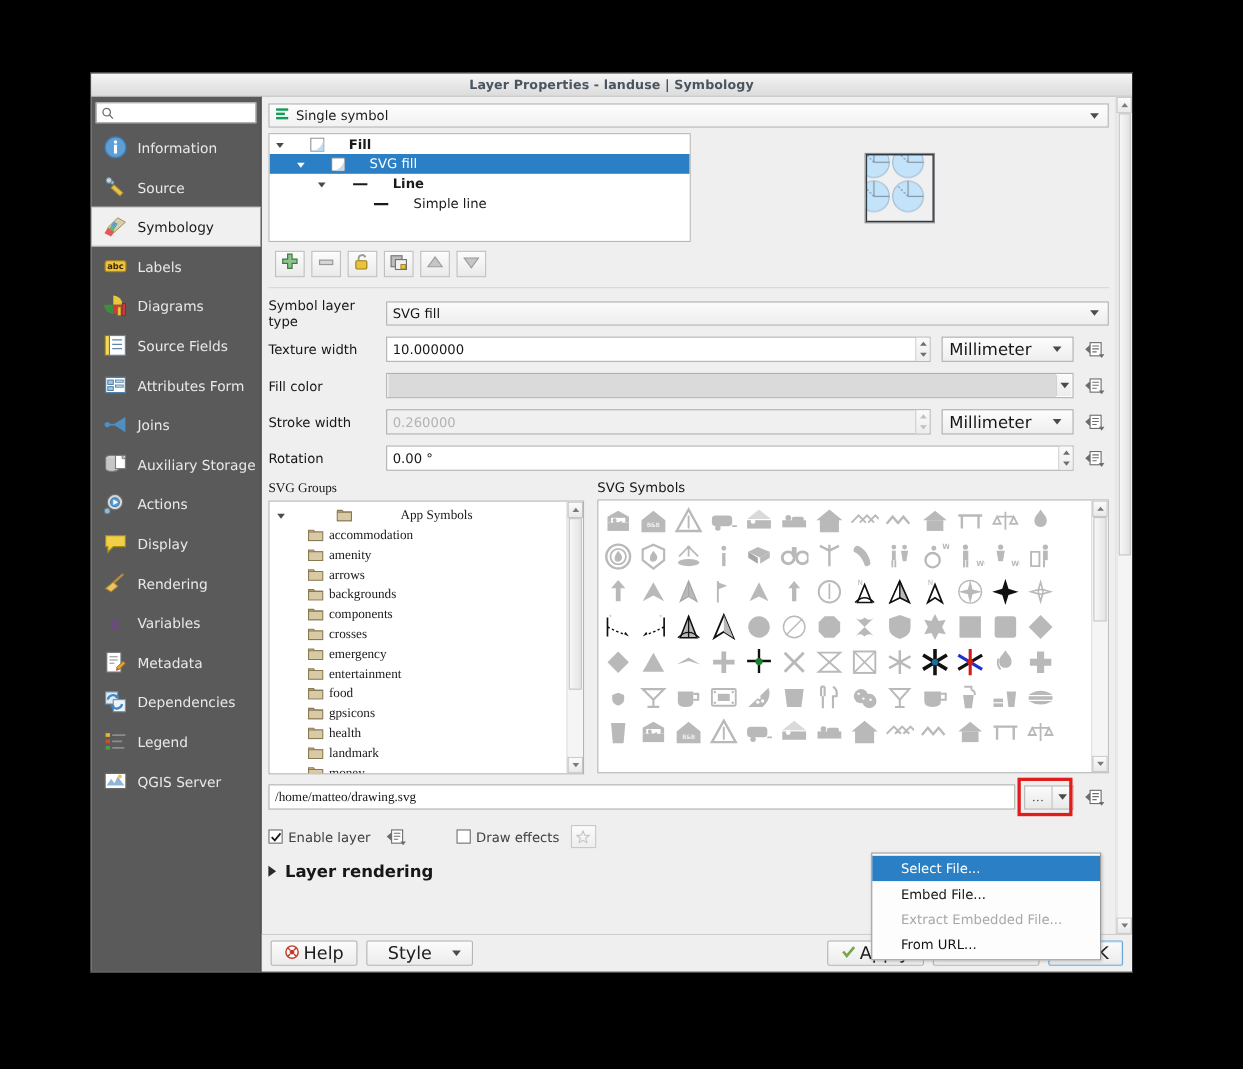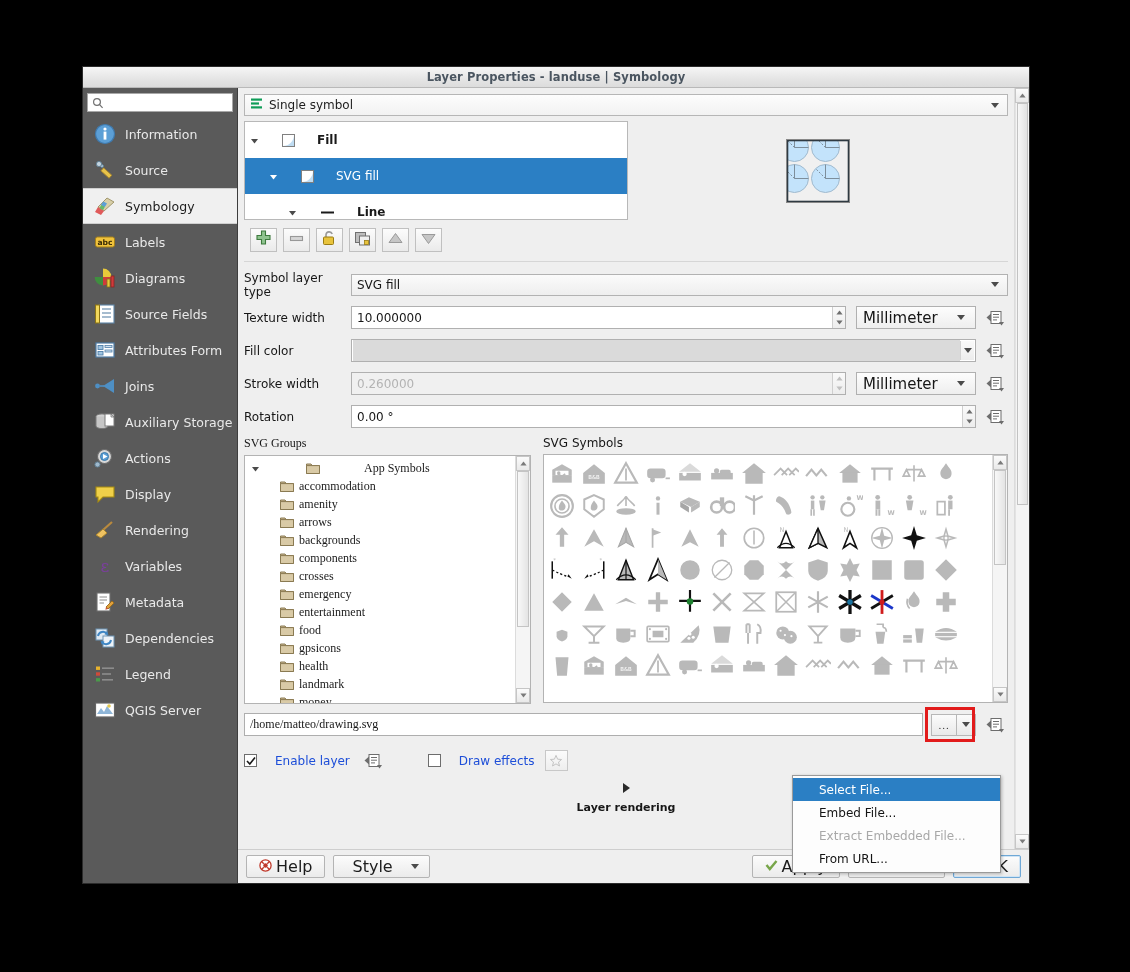--- a/index.html
+++ b/index.html
@@ -89,21 +89,21 @@
   }
   .combo .lbl { flex:1; display:flex; align-items:center; gap:6px; }
   .caret { width:0;height:0;border-left:4px solid transparent;border-right:4px solid transparent;border-top:5px solid #4b4b4b; margin-right:6px;}
 
   
   .tree-row { display:flex; gap:0; margin-top:5px; }
   .tree {
     width: 384px; height: 99px; background:#fff; border:1px solid #b8b8b8;
     font-size:12px; color:#1a1a1a; overflow:hidden;
   }
-  .tnode { height:36px; display:flex; align-items:center; gap:22px; padding-left:4px; white-space:nowrap;}
+  .tnode { height:18px; display:flex; align-items:center; gap:22px; padding-left:4px; white-space:nowrap;}
   .tnode.sel { background:#2b7fc4; color:#fff; }
   .tnode .exp { width:11px; display:flex; align-items:center; justify-content:center; flex:none;}
   .tnode .swatch { width:13px; height:13px; flex:none; }
   .tnode .dash { width:15px; flex:none; display:flex; align-items:center; }
   .preview-wrap { flex:1; display:flex; align-items:center; justify-content:center; }
   .preview { width:64px; height:64px; border:1px solid #888; background:#f0f0f0; }
 
   
   .tbar { display:flex; gap:6px; margin-top:8px; padding-left:6px;}
   .tbtn {
@@ -190,26 +190,26 @@
   }
   .dotsarrow {
     width:19px; height:22px; border:1px solid #b7b7b7; border-left:0;
     background:linear-gradient(to bottom,#fbfbfb,#e9e9e9);
     display:flex; align-items:center; justify-content:center;
   }
 
   
   .chkrow { display:flex; align-items:center; margin-top:14px; }
   .chk { width:13px;height:13px;border:1px solid #6d6d6d;background:#fff;display:flex;align-items:center;justify-content:center;flex:none;}
-  .chklabel { font-size:12px; color:#1d4ed8; margin-left:18px; }
+  .chklabel { font-size:12px; color:#404040; margin-left:5px; }
   .stargroup {
     width:23px;height:21px;border:1px solid #c8c8c8;background:linear-gradient(to bottom,#fbfbfb,#eeeeee);
     display:flex;align-items:center;justify-content:center; margin-left:10px;
   }
-  .collapse-row { display:flex; align-items:center; gap:8px; margin-top:12px; font-size:11px; font-weight:bold; color:#171717;flex-direction:column;}
+  .collapse-row { display:flex; align-items:center; gap:8px; margin-top:12px; font-size:15px; font-weight:bold; color:#171717;}
   .tri { width:0;height:0;border-top:5px solid transparent;border-bottom:5px solid transparent;border-left:7px solid #2a2a2a;}
 
   
   .btnbar {
     flex:none; height:34px; border-top:1px solid #cecece;
     display:flex; align-items:center; padding: 0 8px; gap:8px;
     background:#efefef;
   }
   .btn {
     height:23px; border:1px solid #b4b4b4; border-radius:2px;

